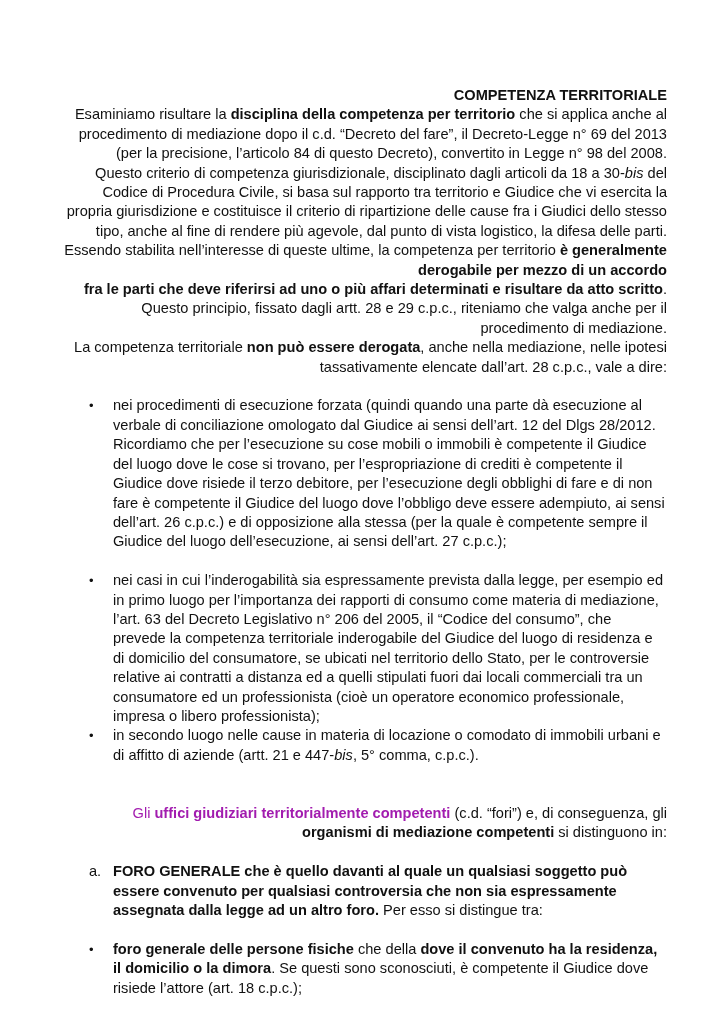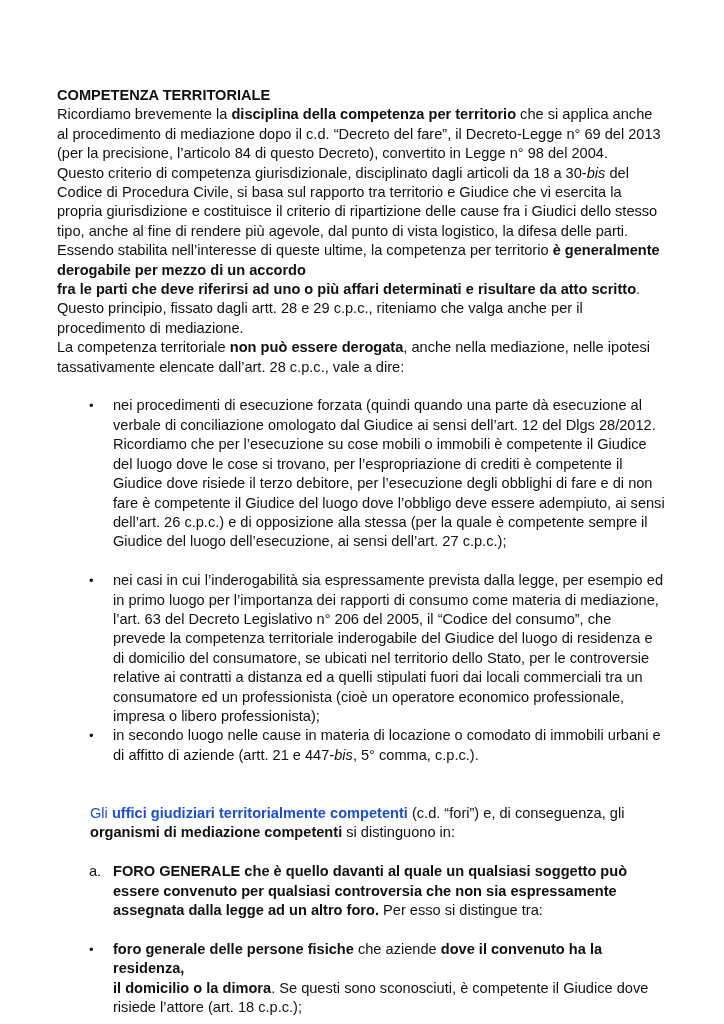--- a/index.html
+++ b/index.html
@@ -4,40 +4,40 @@
   <style>
     html, body { margin: 0; padding: 0; background: #ffffff; }
     body {
       width: 724px; height: 1024px; overflow: hidden; position: relative;
       font-family: "Liberation Sans", sans-serif;
       color: #111111;
       font-size: 14.6px;
       line-height: 19.4px;
     }
     .page { position: absolute; left: 57px; top: 86px; width: 610px; }
-    p { margin: 0; }
+    p { margin: 0; text-align: right; }
     b { font-weight: bold; }
-    .gray { color: #1d4ed8; }
+    .gray { color: #a21caf; }
     .gap { height: 19.4px; }
     ul.bullets { list-style: none; margin: 0; padding: 0; }
     ul.bullets li { position: relative; padding-left: 56px; }
     ul.bullets li::before {
       content: "•"; position: absolute; left: 32px; top: 0; font-size: 13px;
     }
     .lettered { position: relative; padding-left: 56px; }
     .lettered .marker { position: absolute; left: 32px; top: 0; }
     .indent { padding-left: 33px; }
   </style>
 </head>
 <body>
 
 <div class="page">
   <p><b>COMPETENZA TERRITORIALE</b></p>
 
-  <p><span>Ricordiamo brevemente la </span><b>disciplina della competenza per territorio</b><span> che si applica anche al procedimento di mediazione dopo il c.d. “Decreto del fare”, il Decreto-Legge n° 69 del 2013 (per la precisione, l’articolo 84 di questo Decreto), convertito in Legge n° 98 del 2004.</span></p>
+  <p><span>Esaminiamo risultare la </span><b>disciplina della competenza per territorio</b><span> che si applica anche al procedimento di mediazione dopo il c.d. “Decreto del fare”, il Decreto-Legge n° 69 del 2013 (per la precisione, l’articolo 84 di questo Decreto), convertito in Legge n° 98 del 2008.</span></p>
 
   <p><span>Questo criterio di competenza giurisdizionale, disciplinato dagli articoli da 18 a 30-</span><i>bis</i><span> del Codice di Procedura Civile, si basa sul rapporto tra territorio e Giudice che vi esercita la propria giurisdizione e costituisce il criterio di ripartizione delle cause fra i Giudici dello stesso tipo, anche al fine di rendere più agevole, dal punto di vista logistico, la difesa delle parti. Essendo stabilita nell’interesse di queste ultime, la competenza per territorio </span><b>è generalmente derogabile per mezzo di un accordo</b><br><b>fra le parti che deve riferirsi ad uno o più affari determinati e risultare da atto scritto</b><span>. Questo principio, fissato dagli artt. 28 e 29 c.p.c., riteniamo che valga anche per il procedimento di mediazione.</span></p>
 
   <p><span>La competenza territoriale </span><b>non può essere derogata</b><span>, anche nella mediazione, nelle ipotesi tassativamente elencate dall’art. 28 c.p.c., vale a dire:</span></p>
 
   <div class="gap"></div>
 
   <ul class="bullets">
     <li>nei procedimenti di esecuzione forzata (quindi quando una parte dà esecuzione al verbale di conciliazione omologato dal Giudice ai sensi dell’art. 12 del Dlgs 28/2012. Ricordiamo che per l’esecuzione su cose mobili o immobili è competente il Giudice del luogo dove le cose si trovano, per l’espropriazione di crediti è competente il Giudice dove risiede il terzo debitore, per l’esecuzione degli obblighi di fare e di non fare è competente il Giudice del luogo dove l’obbligo deve essere adempiuto, ai sensi dell’art. 26 c.p.c.) e di opposizione alla stessa (per la quale è competente sempre il Giudice del luogo dell’esecuzione, ai sensi dell’art. 27 c.p.c.);</li>
   </ul>
@@ -57,15 +57,15 @@
   <div class="gap"></div>
 
   <div class="lettered">
     <span class="marker">a.</span>
     <b>FORO GENERALE che è quello davanti al quale un qualsiasi soggetto può essere convenuto per qualsiasi controversia che non sia espressamente assegnata dalla legge ad un altro foro.</b><span> Per esso si distingue tra:</span>
   </div>
 
   <div class="gap"></div>
 
   <ul class="bullets">
-    <li><b>foro generale delle persone fisiche</b><span> che aziende </span><b>dove il convenuto ha la residenza,</b><br><b>il domicilio o la dimora</b><span>.  Se questi sono sconosciuti, è competente il Giudice dove risiede l’attore (art. 18 c.p.c.);</span></li>
+    <li><b>foro generale delle persone fisiche</b><span> che della </span><b>dove il convenuto ha la residenza,</b><br><b>il domicilio o la dimora</b><span>.  Se questi sono sconosciuti, è competente il Giudice dove risiede l’attore (art. 18 c.p.c.);</span></li>
   </ul>
 </div>
 
 </body></html>

